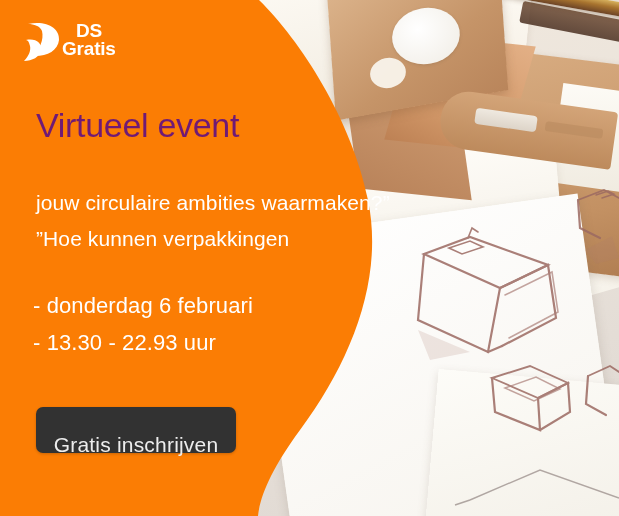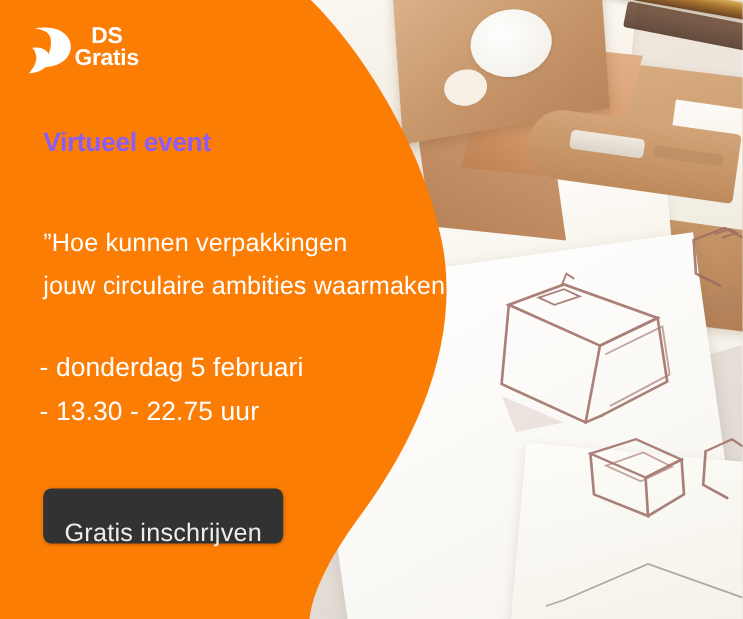--- a/index.html
+++ b/index.html
@@ -160,23 +160,23 @@
     color:#ffffff;
     font-weight:bold;
     line-height:.98;
     letter-spacing:-.2px;
   }
   .logo-ds{font-size:19px;display:block;margin-left:18px;}
   .logo-smith{font-size:19px;display:block;margin-left:4px;margin-top:-1px;}
 
   .headline{
     position:absolute;left:36px;top:106px;
-    color:#8b5cf6;
-    font-size:22px;
-    font-weight:bold;
+    color:#701a75;
+    font-size:34px;
+    font-weight:normal;
     letter-spacing:-.3px;
   }
   .quote{
     position:absolute;left:36px;top:185px;
     color:#ffffff;
     font-size:21px;
     font-weight:300;
     line-height:1.72;
     letter-spacing:.1px;
     white-space:nowrap;
@@ -291,24 +291,24 @@
       </svg>
       <div class="logo-text">
         <span class="logo-ds">DS</span>
         <span class="logo-smith">Gratis</span>
       </div>
     </div>
 
     <div class="headline">Virtueel event</div>
 
     <div class="quote">
+      <span>jouw circulaire ambities waarmaken?”</span>
       <span>”Hoe kunnen verpakkingen</span>
-      <span>jouw circulaire ambities waarmaken?”</span>
     </div>
 
     <div class="details">
-      <span>- donderdag 5 februari</span>
-      <span>- 13.30 - 22.75 uur</span>
+      <span>- donderdag 6 februari</span>
+      <span>- 13.30 - 22.93 uur</span>
     </div>
 
     <button class="cta">Gratis inschrijven</button>
   </div>
 </div>
 
 </body></html>

